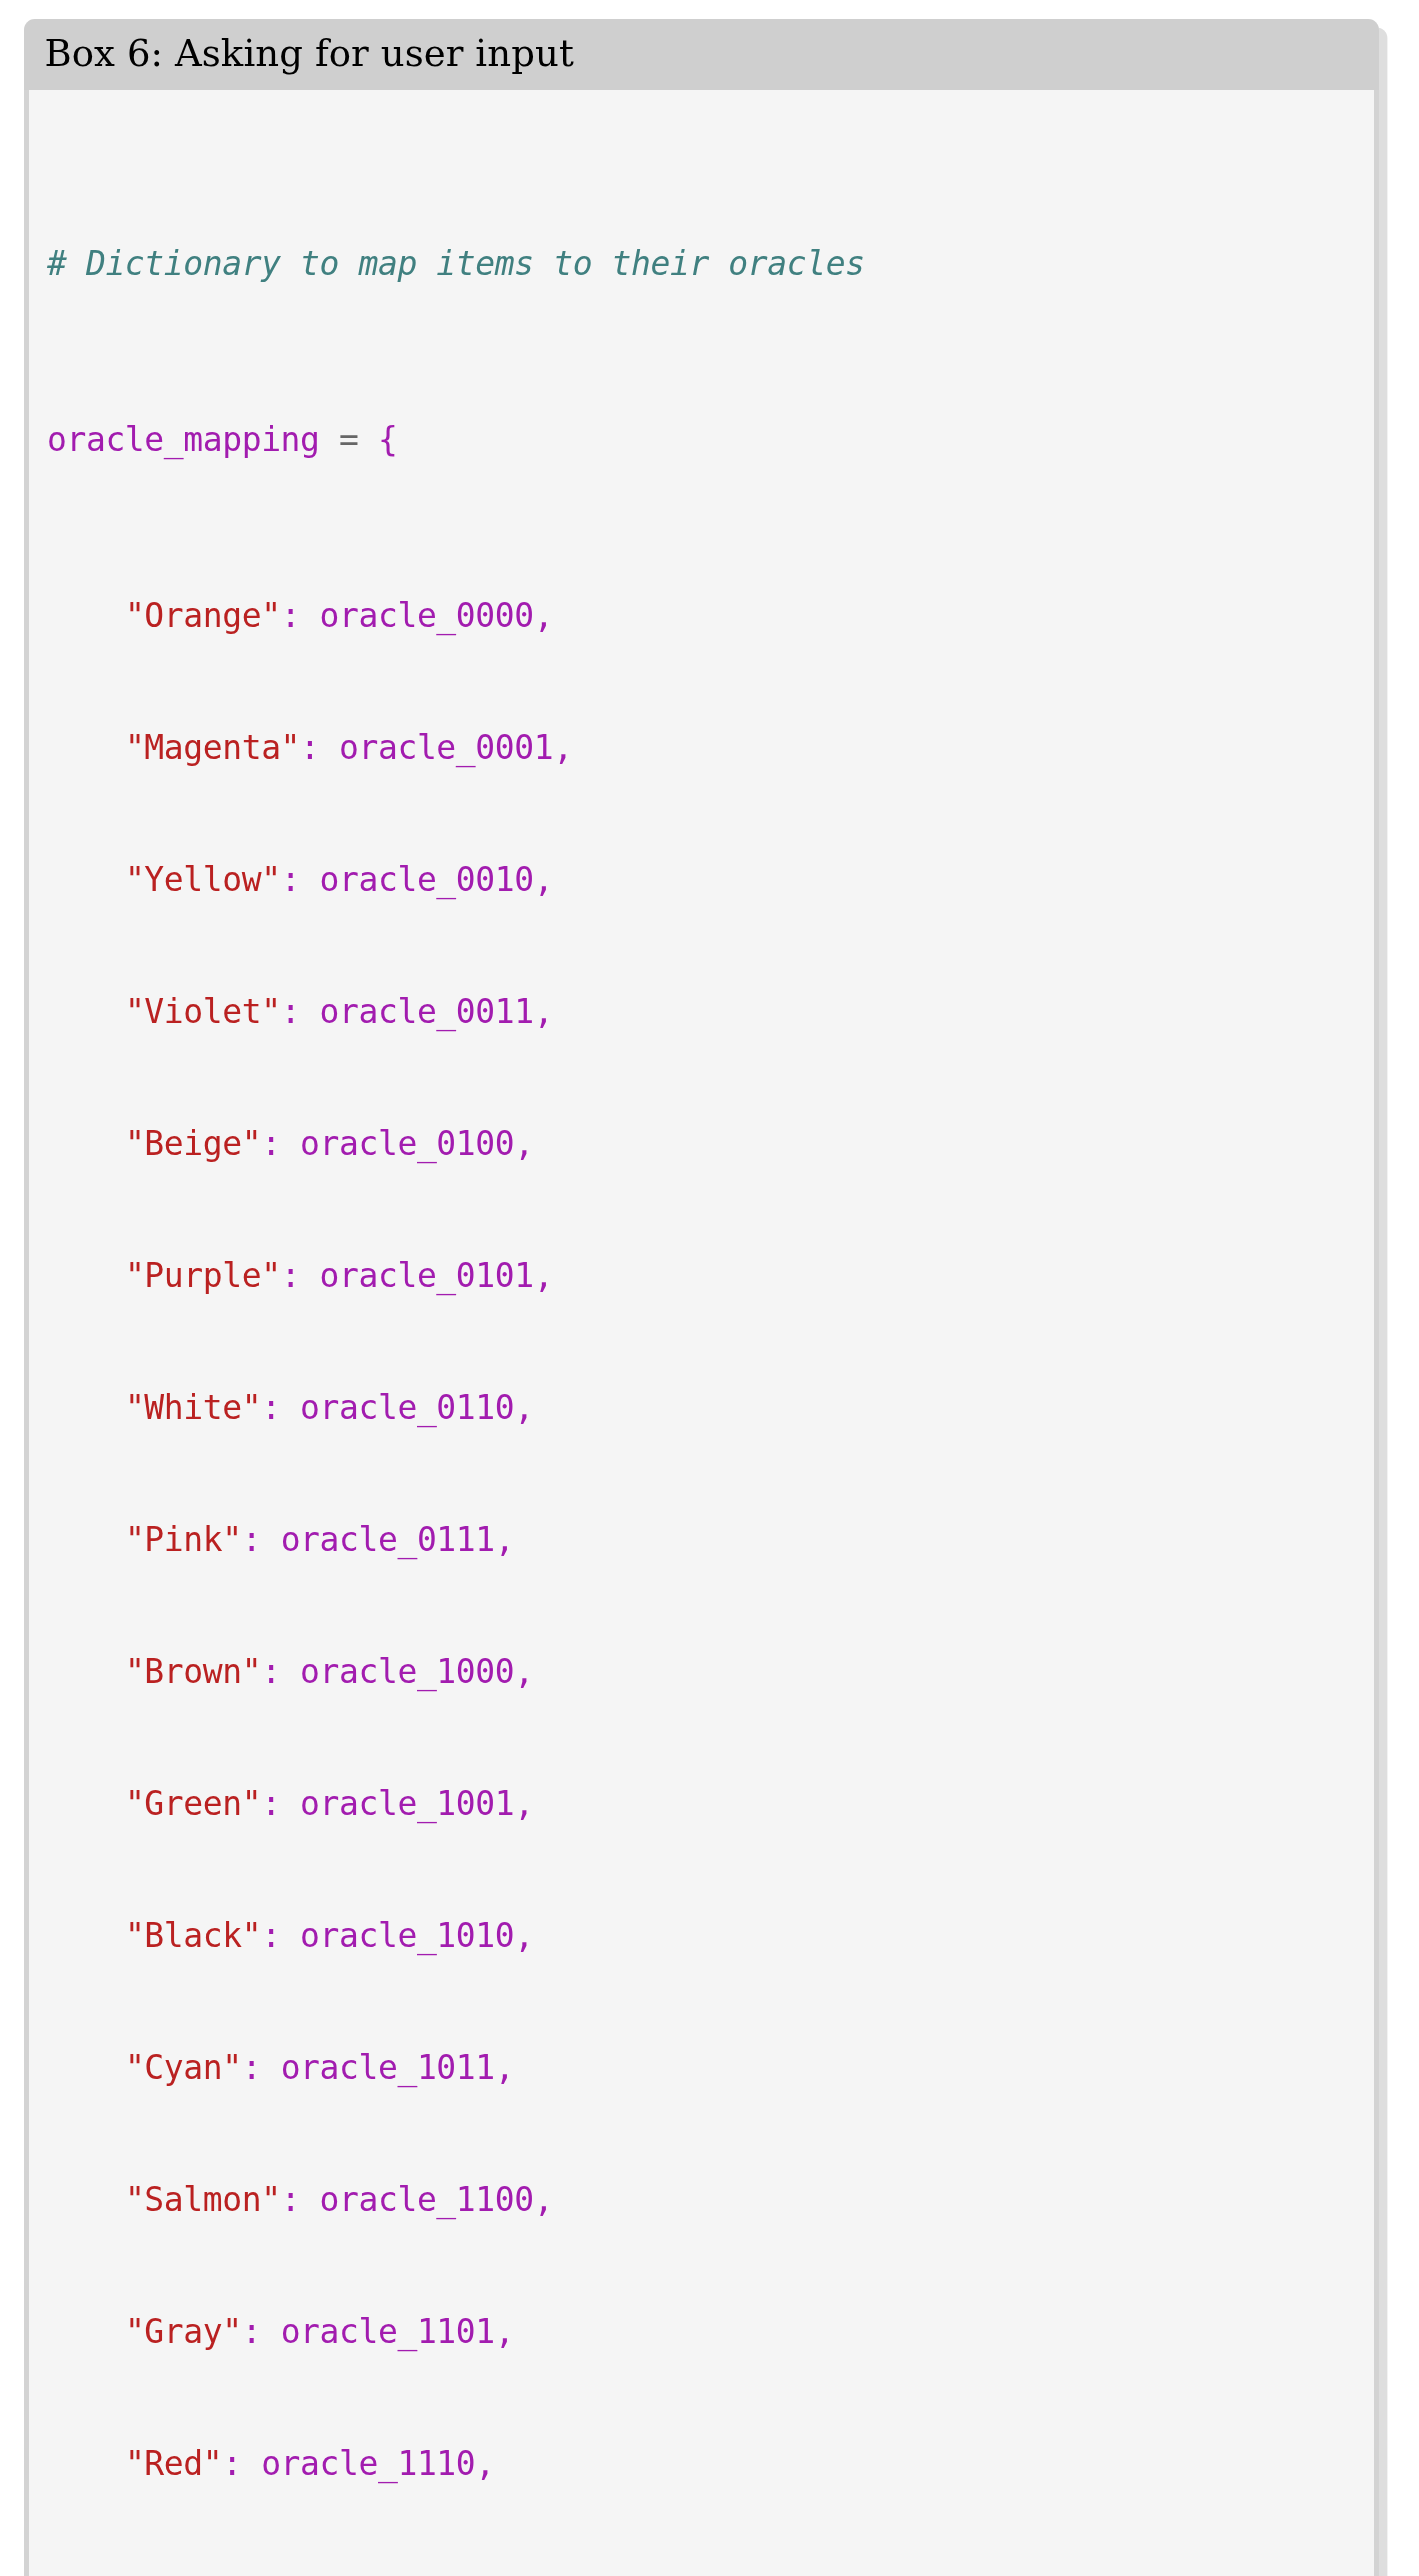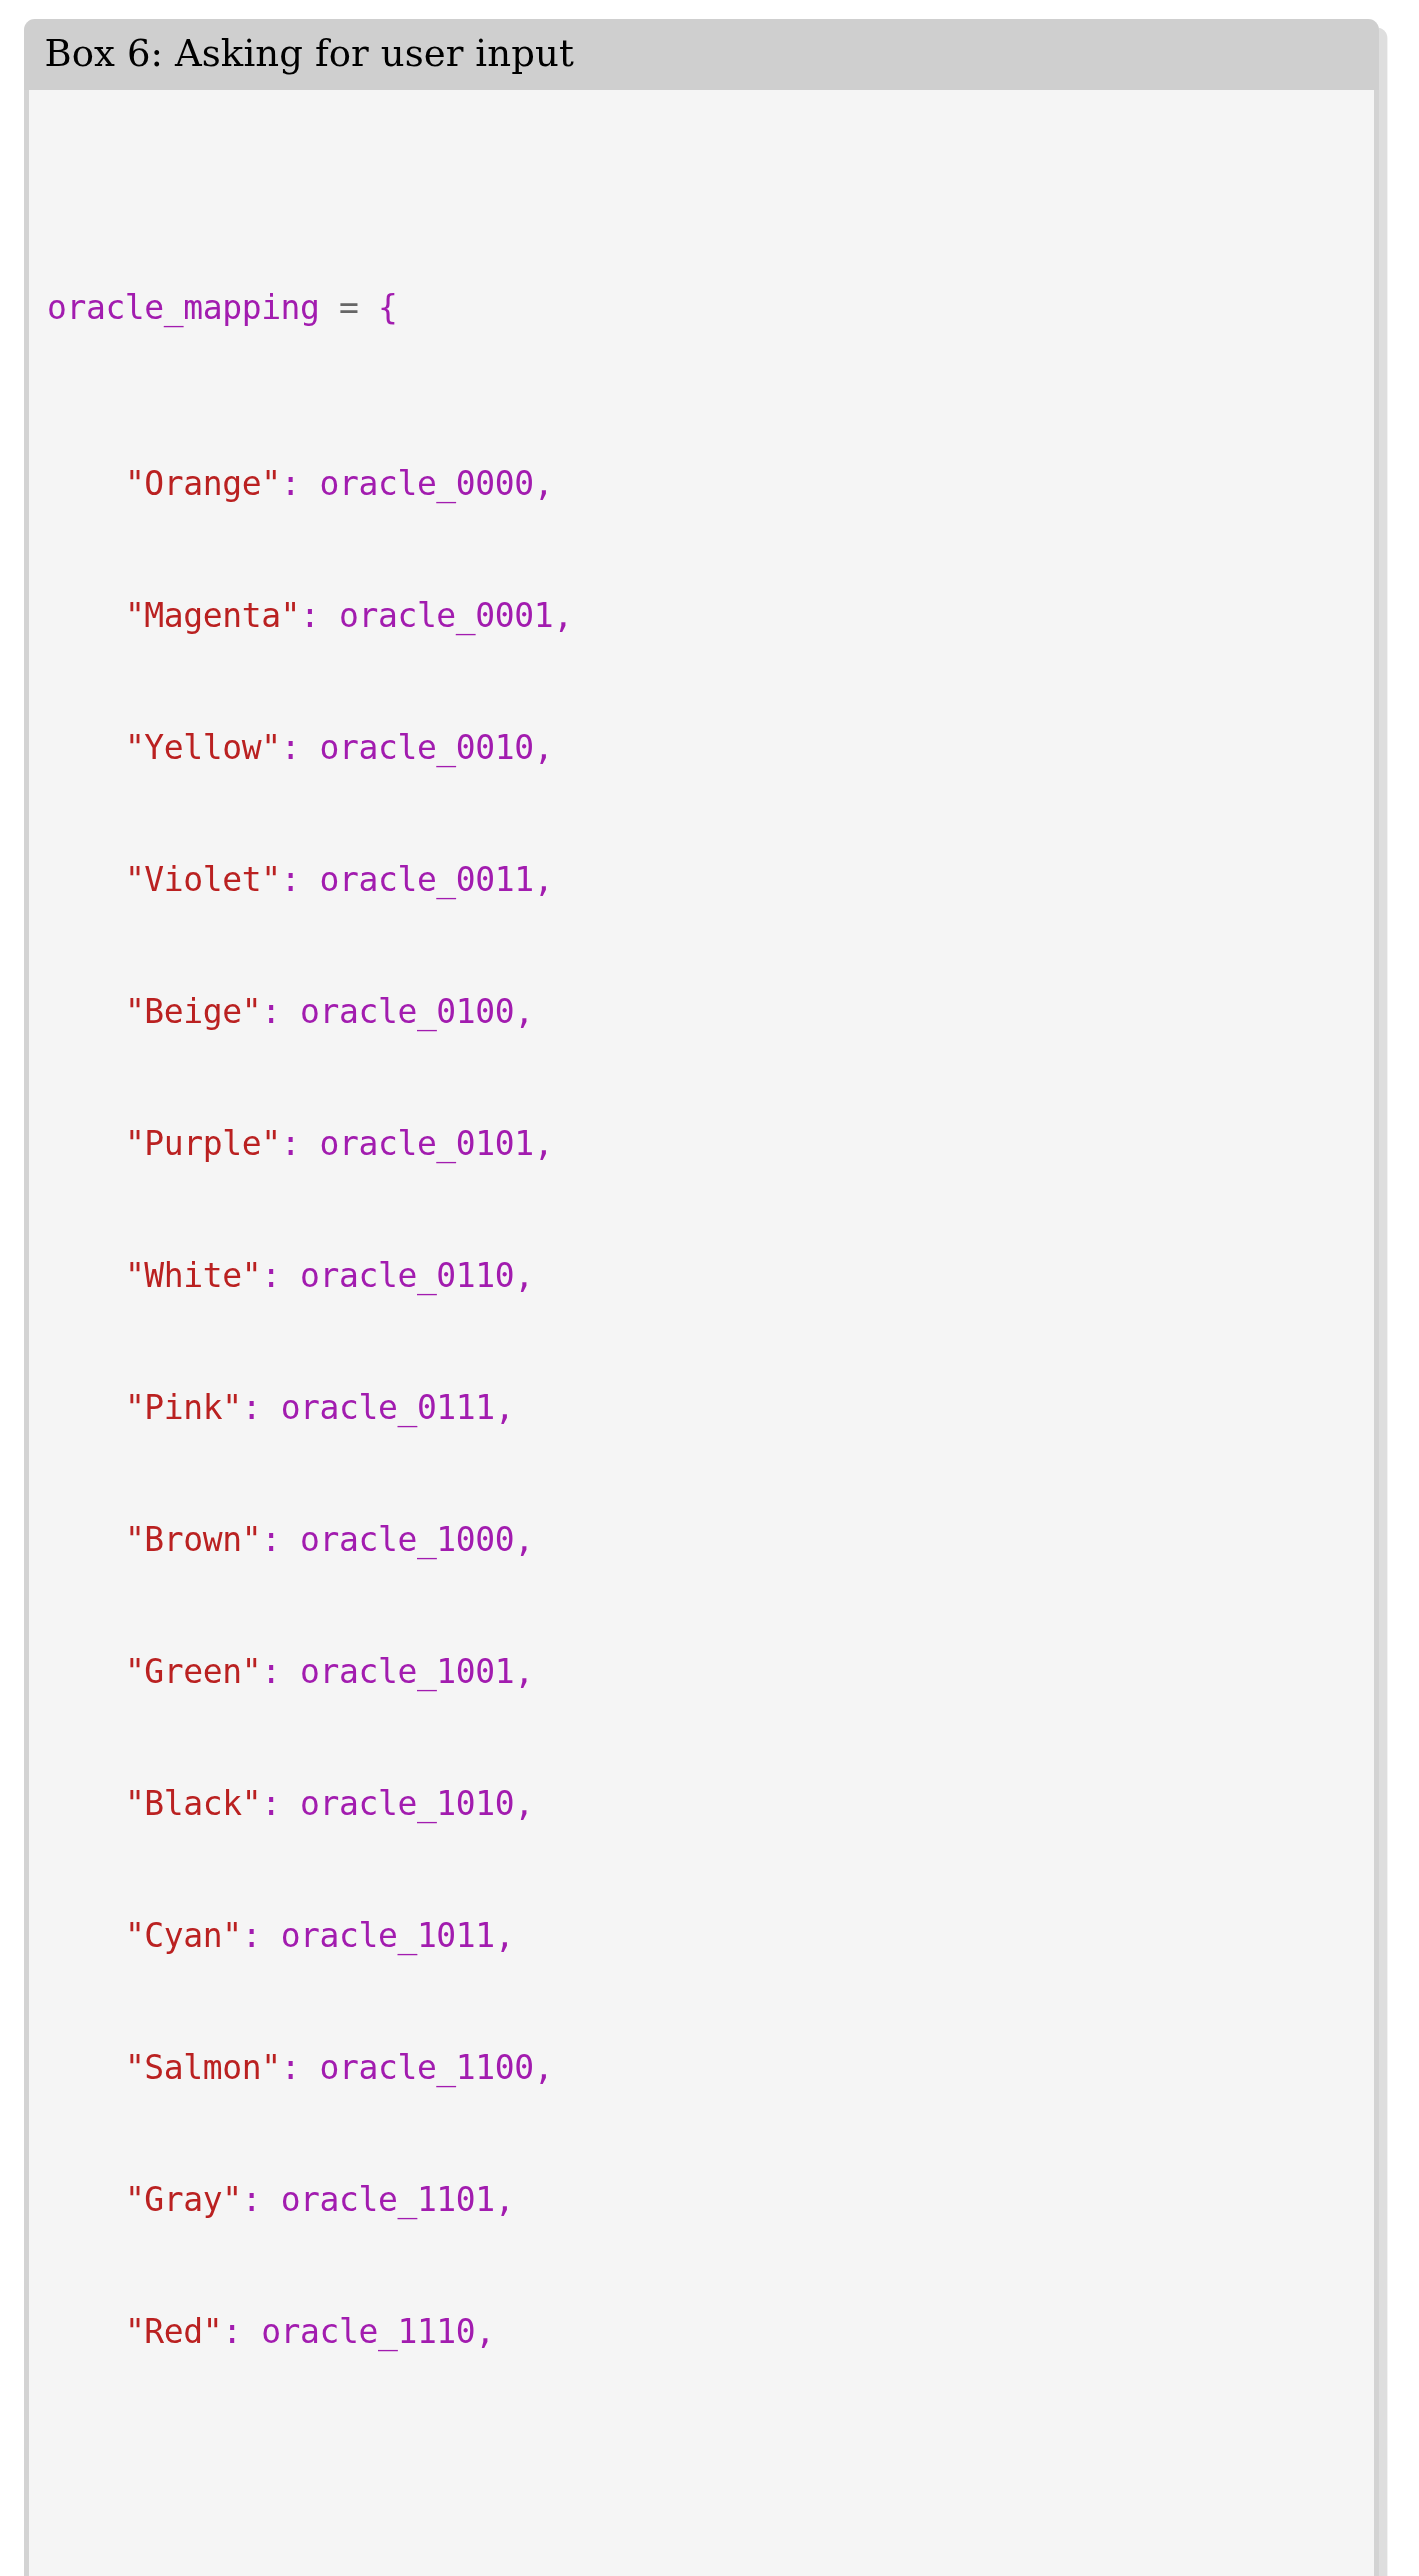--- a/index.html
+++ b/index.html
@@ -78,20 +78,21 @@
 
 <div class="page">
 
   <div class="box">
 
     <div class="box-title">Box 6: Asking for user input</div>
 
     <div class="box-body">
       <div class="code">
 
+        <span class="ln"><span class="c-com"># Dictionary to map items to their oracles</span></span>
 
         <span class="ln"><span class="c-plain">oracle_mapping</span> <span class="c-op">=</span> <span class="c-plain">{</span></span>
 
         <span class="ln">    <span class="c-str">"Orange"</span><span class="c-plain">: </span><span class="c-plain">oracle_0000,</span></span>
         <span class="ln">    <span class="c-str">"Magenta"</span><span class="c-plain">: </span><span class="c-plain">oracle_0001,</span></span>
         <span class="ln">    <span class="c-str">"Yellow"</span><span class="c-plain">: </span><span class="c-plain">oracle_0010,</span></span>
         <span class="ln">    <span class="c-str">"Violet"</span><span class="c-plain">: </span><span class="c-plain">oracle_0011,</span></span>
         <span class="ln">    <span class="c-str">"Beige"</span><span class="c-plain">: </span><span class="c-plain">oracle_0100,</span></span>
         <span class="ln">    <span class="c-str">"Purple"</span><span class="c-plain">: </span><span class="c-plain">oracle_0101,</span></span>
         <span class="ln">    <span class="c-str">"White"</span><span class="c-plain">: </span><span class="c-plain">oracle_0110,</span></span>

